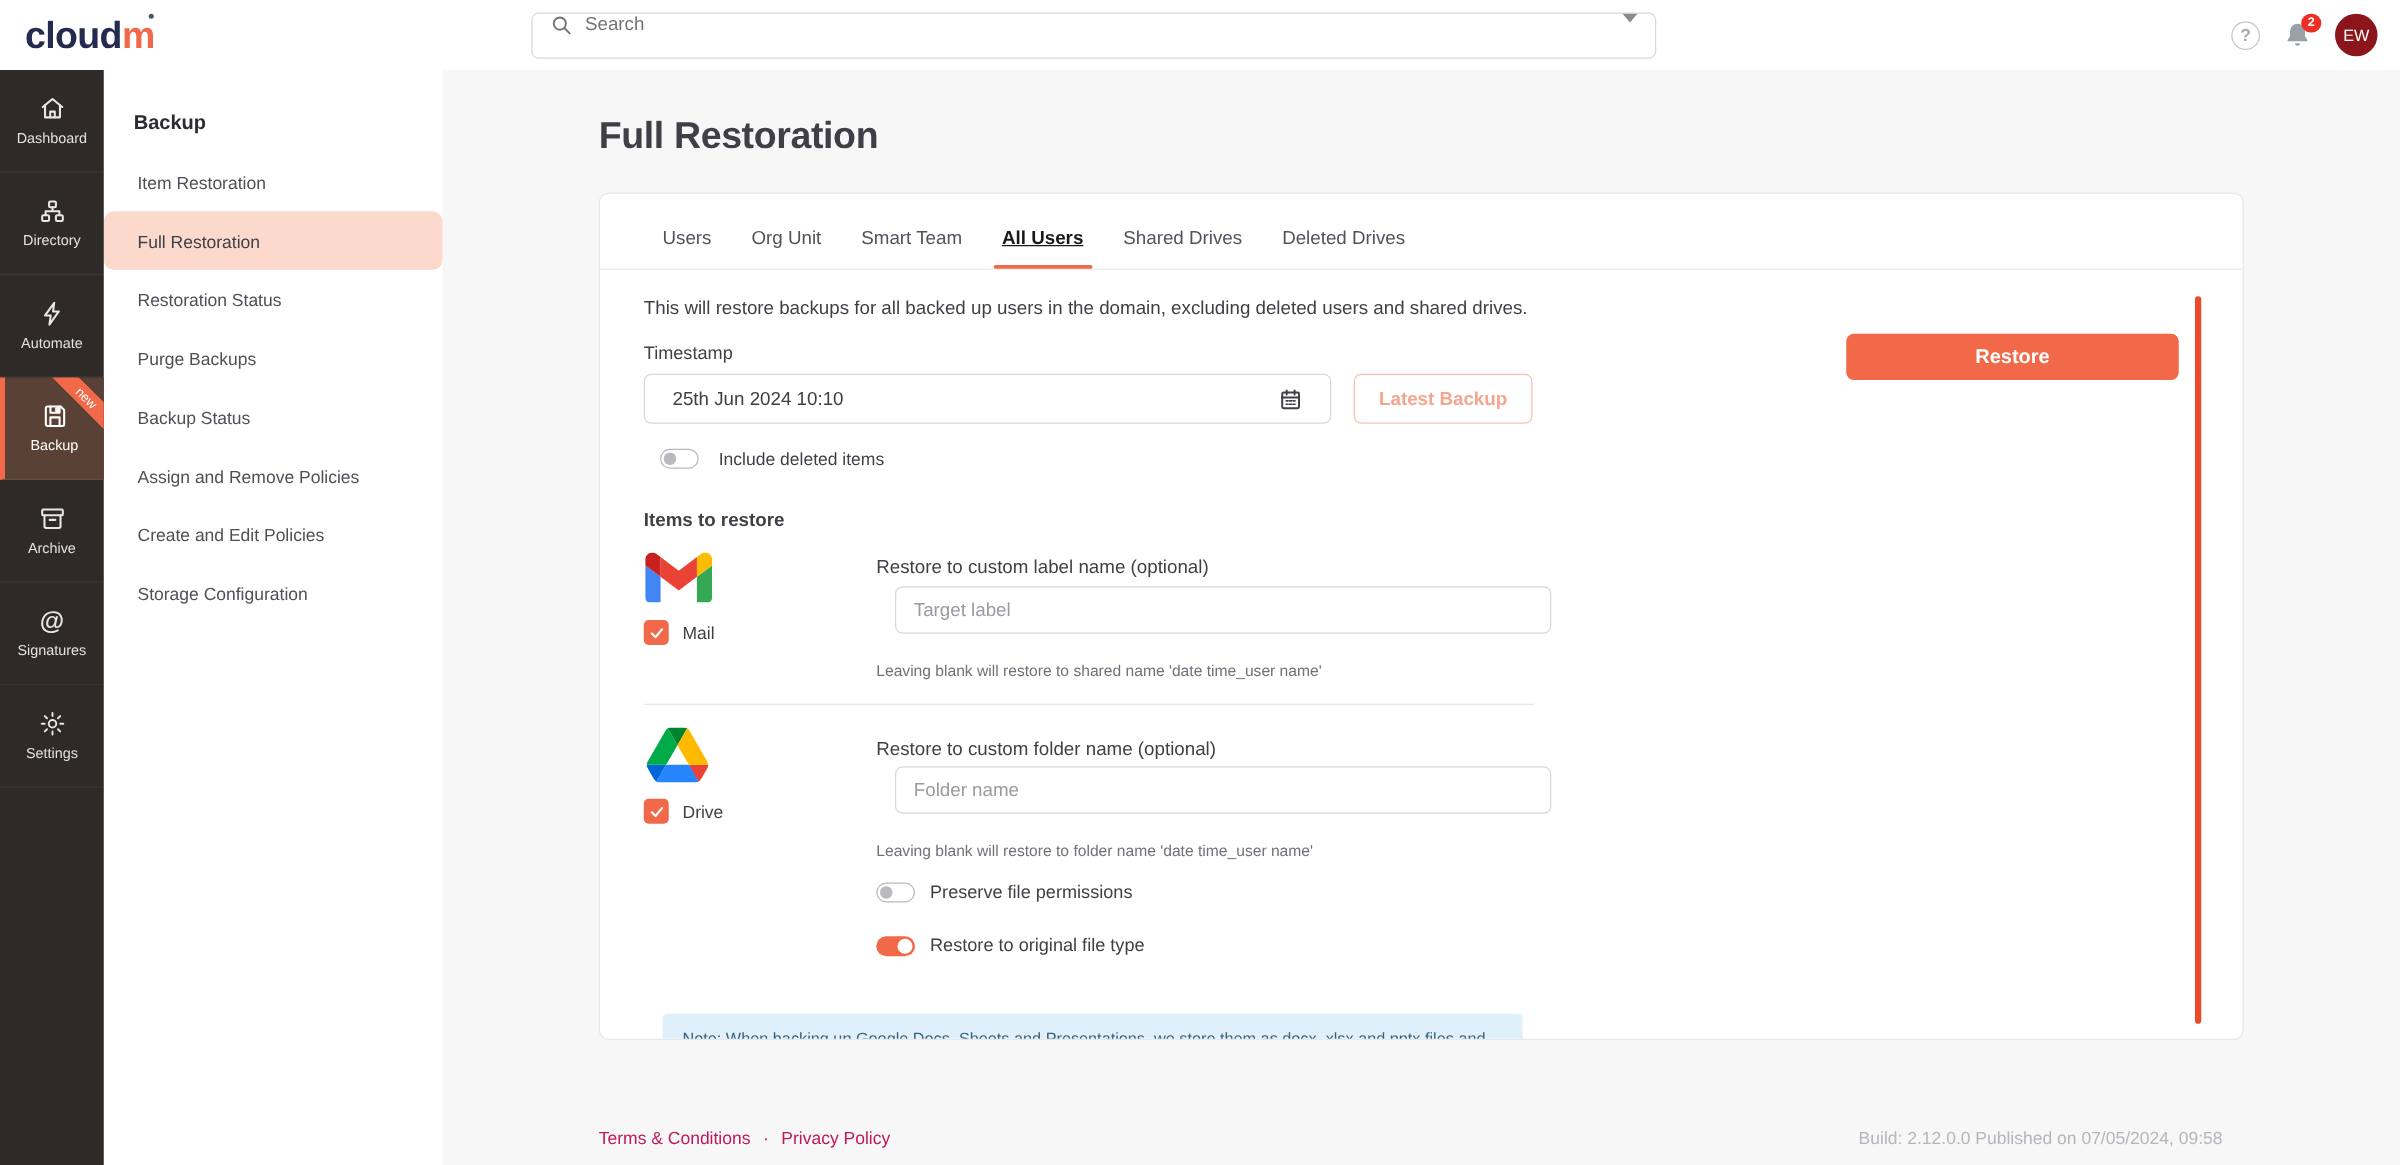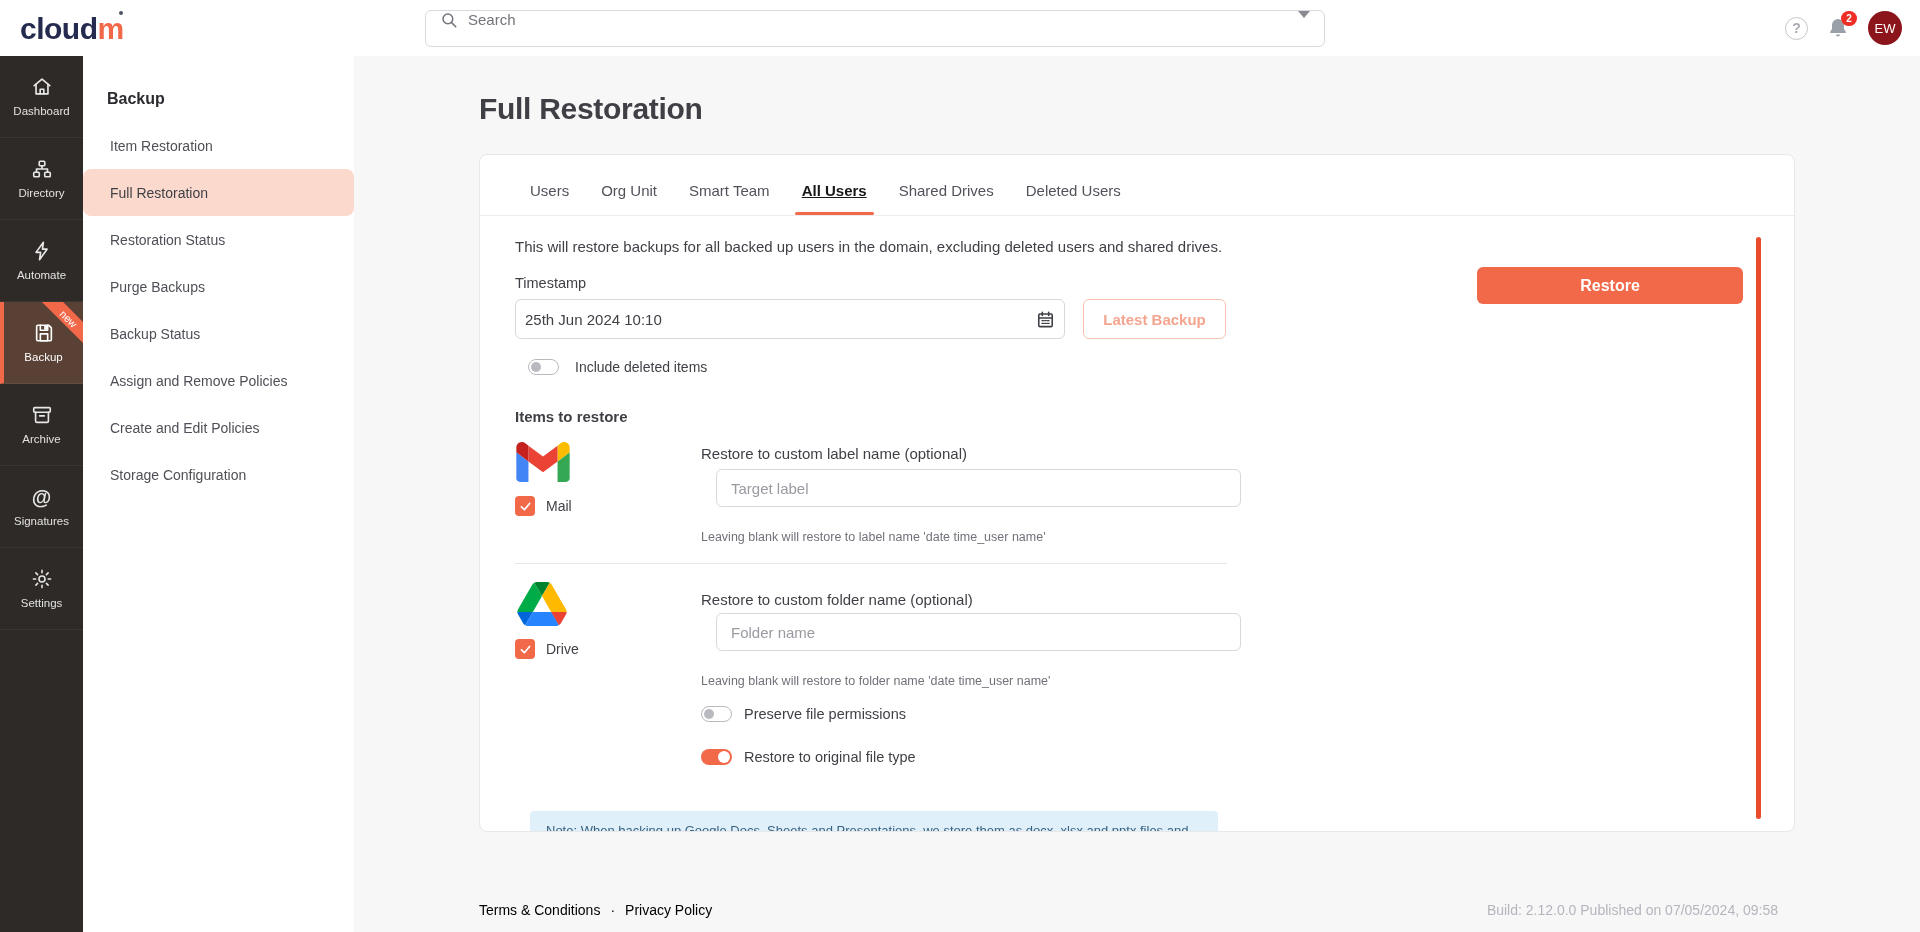--- a/index.html
+++ b/index.html
@@ -42,21 +42,21 @@
 
   .card { position:absolute; left:125px; top:98px; width:1316px; height:678px; background:#fff; border:1px solid #e8e8ea; border-radius:8px; overflow:hidden; }
 
   .tabs-row { position:absolute; left:0; top:0; width:100%; height:61px; border-bottom:1px solid #ececef; display:flex; align-items:flex-end; padding-left:50px; gap:32px; }
   .tab { position:relative; font-size:15px; color:#52525b; padding-bottom:16px; cursor:pointer; }
   .tab.active { color:#18181b; font-weight:700;text-decoration:underline; }
   .tab.active::after { content:""; position:absolute; left:-7px; right:-7px; bottom:0; height:3px; background:#f2694a; border-radius:2px; }
 
   .card-desc { position:absolute; left:35px; top:83px; font-size:15px; color:#3f3f46; }
   .ts-label { position:absolute; left:35px; top:120px; font-size:14.5px; color:#3f3f46; }
-  .ts-input { position:absolute; left:35px; top:144px; width:550px; height:40px; border:1px solid #d8d8dd; border-radius:6px; display:flex; align-items:center; padding:0 9px; }
+  .ts-input { position:absolute; left:35px; top:144px; width:550px; height:40px; border:1px solid #d8d8dd; border-radius:6px; display:flex; align-items:center; padding:0 22px; }
   .ts-input input { flex:1; border:none; outline:none; font-size:15px; color:#3f3f46; font-family:inherit; }
   .latest-btn { position:absolute; left:603px; top:144px; width:143px; height:40px; background:#fff; border:1px solid #f6c3b2; border-radius:6px; color:#f4a58f; font-size:15px; font-weight:700; display:flex; align-items:center; justify-content:center; cursor:default; }
   .restore-btn { position:absolute; right:51px; top:112px; width:266px; height:37px; background:#f2694a; border:none; border-radius:6px; color:#fff; font-size:16px; font-weight:700; display:flex; align-items:center; justify-content:center; cursor:pointer; font-family:inherit; }
 
   .toggle-row { display:flex; align-items:center; gap:12px; cursor:pointer; }
   .toggle { width:31px; height:16px; border-radius:9px; position:relative; flex:none; }
   .toggle.off { background:#fff; border:1.5px solid #b9b9c0; }
   .toggle.off .knob { position:absolute; left:2px; top:1.5px; width:10px; height:10px; border-radius:50%; background:#b9b9c0; }
   .toggle.on { background:#f2694a; }
   .toggle.on .knob { position:absolute; right:2px; top:2px; width:12px; height:12px; border-radius:50%; background:#fff; }
@@ -86,21 +86,21 @@
 
   .divider { position:absolute; left:35px; top:408px; width:712px; height:1px; background:#e7e7ea; }
 
   .perm-toggle { position:absolute; left:221px; top:551px; }
   .orig-toggle { position:absolute; left:221px; top:594px; }
 
   .note { position:absolute; left:50px; top:656px; width:688px; background:#dff0fa; border-radius:4px; padding:11px 16px; font-size:13px; color:#37617f; line-height:1.45; }
 
   .card-scrollbar { position:absolute; left:1276px; top:82px; width:5px; height:582px; background:#ea4b2c; border-radius:3px; cursor:pointer; }
 
-  .footer-left { position:absolute; left:125px; bottom:14px; font-size:14px; color:#000000; display:flex; gap:10px; align-items:center; }
+  .footer-left { position:absolute; left:125px; bottom:14px; font-size:14px; color:#be185d; display:flex; gap:10px; align-items:center; }
   .footer-left .footer-link { cursor:pointer; }
   .footer-right { position:absolute; right:142px; bottom:14px; font-size:14px; color:#b5b5bd; }
 </style>
 </head>
 <body>
 
 <div class="topbar">
   <div class="logo"><span>cloud</span><span class="logo-accent">m</span></div>
 
   <div class="searchbox">
@@ -197,21 +197,21 @@
 <main class="main">
   <h1 class="page-title">Full Restoration</h1>
 
   <section class="card">
     <div class="tabs-row">
       <div class="tab">Users</div>
       <div class="tab">Org Unit</div>
       <div class="tab">Smart Team</div>
       <div class="tab active">All Users</div>
       <div class="tab">Shared Drives</div>
-      <div class="tab">Deleted Users</div>
+      <div class="tab">Deleted Drives</div>
     </div>
 
     <p class="card-desc">This will restore backups for all backed up users in the domain, excluding deleted users and shared drives.</p>
 
     <div class="ts-label">Timestamp</div>
     <div class="ts-input">
       <input type="text" value="25th Jun 2024 10:10" style="">
       <svg width="19" height="19" viewBox="0 0 24 24" fill="none" stroke="#3f3f46" stroke-width="2" stroke-linecap="round">
           <rect x="3.5" y="5" width="17" height="16" rx="1.5"></rect>
           <path d="M8 3v4M16 3v4M3.5 10h17"></path>
@@ -240,21 +240,21 @@
     <div class="check-row mail">
       <div class="checkbox">
         <svg width="13" height="13" viewBox="0 0 24 24" fill="none" stroke="#fff" stroke-width="3.2" stroke-linecap="round" stroke-linejoin="round">
             <path d="M4.5 12.5 10 18 19.5 6.5"></path>
           </svg>
       </div>
       <span class="check-label">Mail</span>
     </div>
     <div class="field-label mail">Restore to custom label name (optional)</div>
     <input class="text-field mail" type="text" placeholder="Target label" style="">
-    <div class="helper mail">Leaving blank will restore to label name 'date time_user name'</div>
+    <div class="helper mail">Leaving blank will restore to shared name 'date time_user name'</div>
 
     <div class="divider"></div>
 
     <svg class="svc-icon-drive" viewBox="0 0 87.3 78">
       <path fill="#0066da" d="m6.6 66.85 3.85 6.65c.8 1.4 1.95 2.5 3.3 3.3l13.75-23.8H0c0 1.55.4 3.1 1.2 4.5z"></path>
       <path fill="#00ac47" d="M43.65 25 29.9 1.2c-1.35.8-2.5 1.9-3.3 3.3l-25.4 44A9.06 9.06 0 0 0 0 53h27.5z"></path>
       <path fill="#ea4335" d="M73.55 76.8c1.35-.8 2.5-1.9 3.3-3.3l1.6-2.75 7.65-13.25c.8-1.4 1.2-2.95 1.2-4.5H59.798l5.852 11.5z"></path>
       <path fill="#00832d" d="M43.65 25 57.4 1.2C56.05.4 54.5 0 52.9 0H34.4c-1.6 0-3.15.45-4.5 1.2z"></path>
       <path fill="#2684fc" d="M59.8 53H27.5L13.75 76.8c1.35.8 2.9 1.2 4.5 1.2h50.8c1.6 0 3.15-.45 4.5-1.2z"></path>
       <path fill="#ffba00" d="m73.4 26.5-12.7-22c-.8-1.4-1.95-2.5-3.3-3.3L43.65 25l16.15 28h27.45c0-1.55-.4-3.1-1.2-4.5z"></path>

